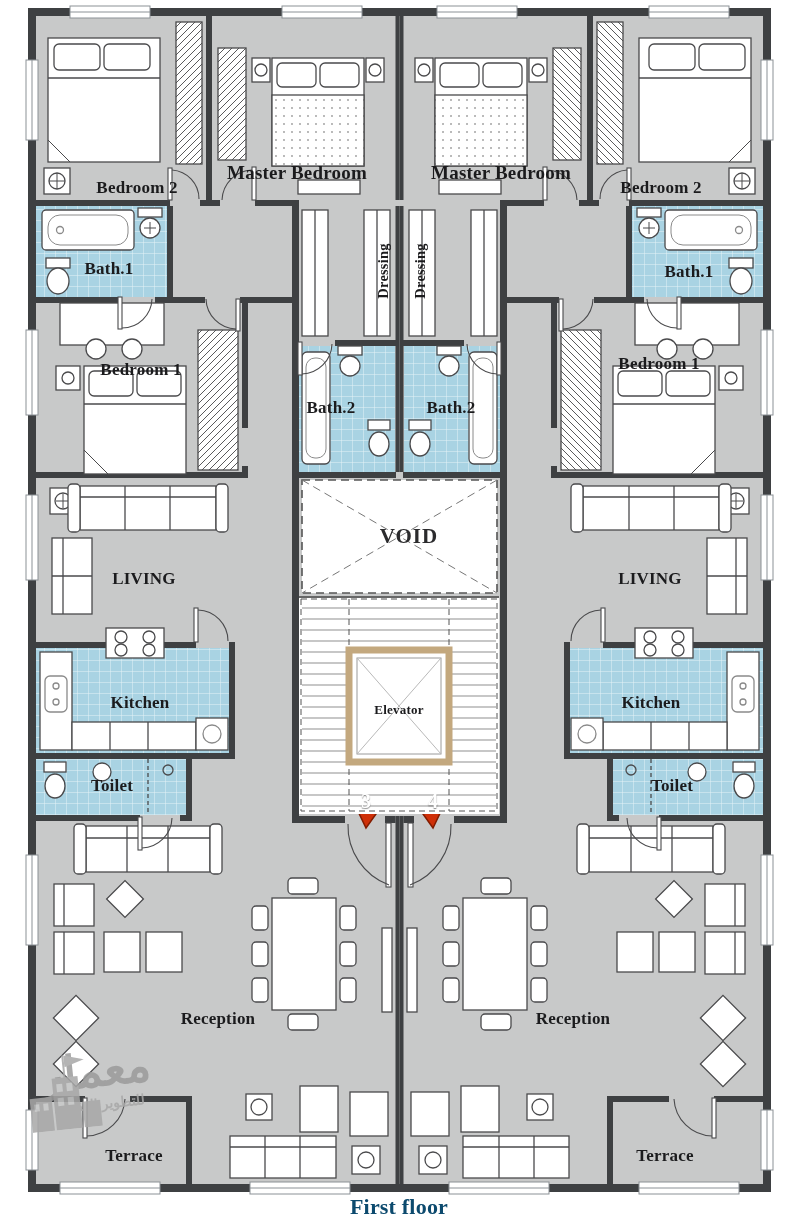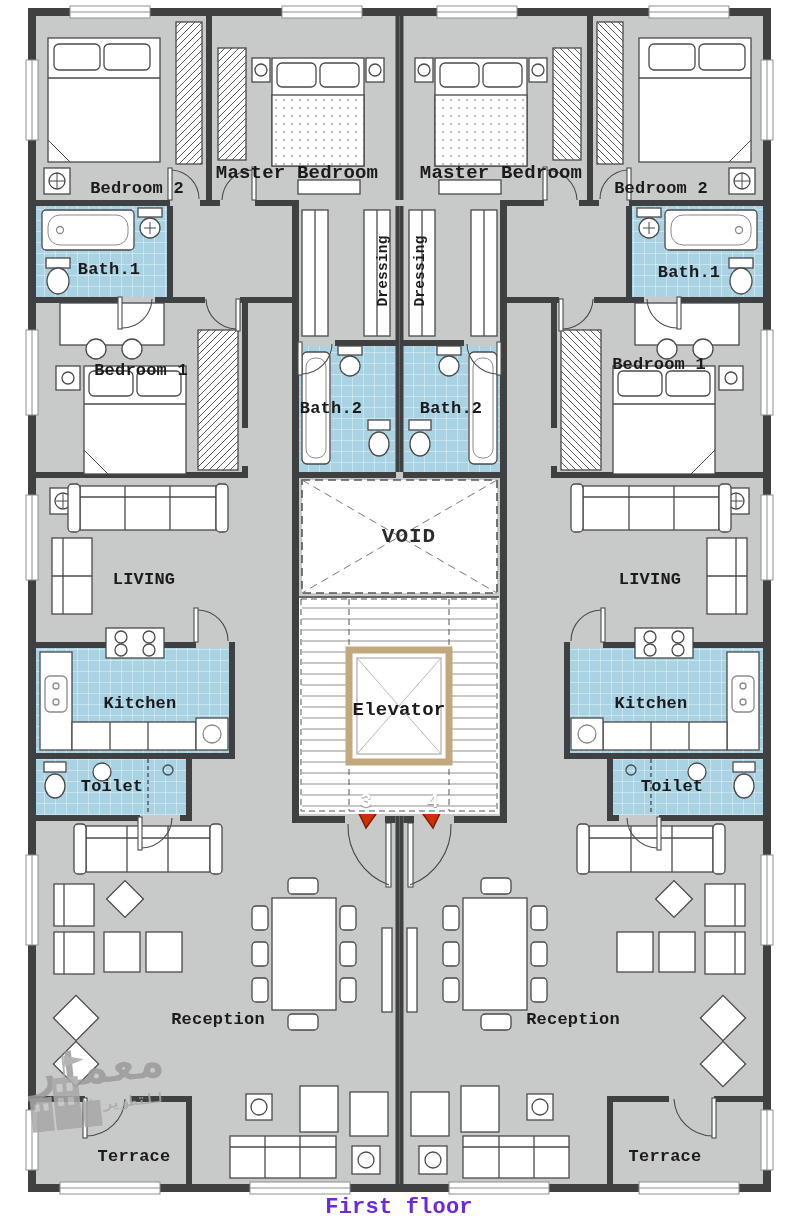--- a/index.html
+++ b/index.html
@@ -1,24 +1,24 @@
 <!DOCTYPE html>
 <html><head>
 <meta charset="utf-8">
 <style>
   html,body{margin:0;padding:0;background:#fff;}
   .stage{position:relative;width:799px;height:1226px;background:#ffffff;overflow:hidden;
-         font-family:Liberation Mono, monospace;}
+         font-family:Liberation Serif, serif;}
   .stage svg{position:absolute;left:0;top:0;}
   .lbl{position:absolute;transform:translate(-50%,-50%);font-weight:700;color:#1b1b1d;
        white-space:nowrap;font-size:17px;letter-spacing:.2px;}
   .s15{font-size:19px;}
   .s21{font-size:21px;letter-spacing:1px;color:#2b2b2d;}
-  .s13{font-size:19px;}
-  .s22{font-size:22px;color:#6d28d9;}
+  .s13{font-size:13px;}
+  .s22{font-size:22px;color:#0c4a6e;}
   .vert{transform:translate(-50%,-50%) rotate(-90deg);font-size:14.5px;}
   .mnum{position:absolute;transform:translate(-50%,-50%);font-weight:700;font-size:20px;color:#fff;
         text-shadow:0 1px 1px rgba(0,0,0,.45);}
   .watermark{position:absolute;left:8px;top:1048px;width:178px;text-align:center;
              transform:rotate(-6deg);color:#a0a0a0;opacity:.85;pointer-events:none;}
   .wm-name{font-size:46px;font-weight:700;line-height:1.0;color:#9b9b9b;direction:rtl;}
   .wm-tagline{font-size:14px;font-weight:700;letter-spacing:1px;color:#a8a8a8;direction:rtl;margin-top:2px;}
 </style>
 </head>
 <body>

